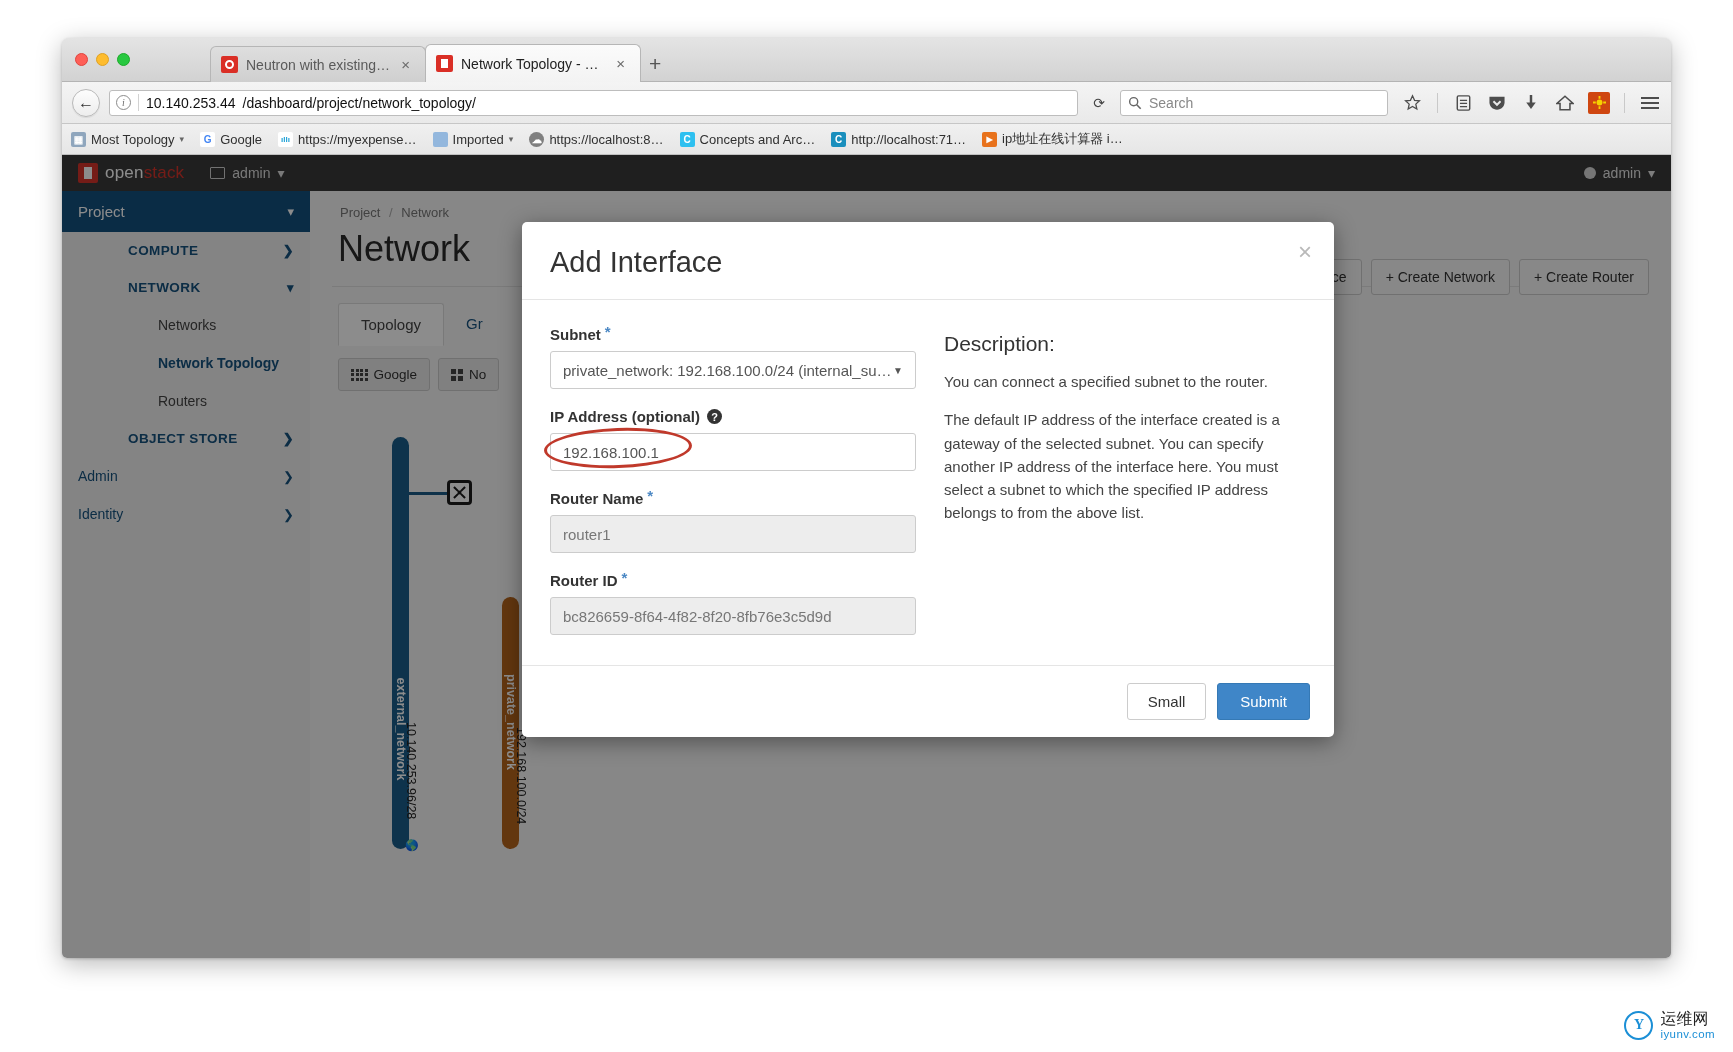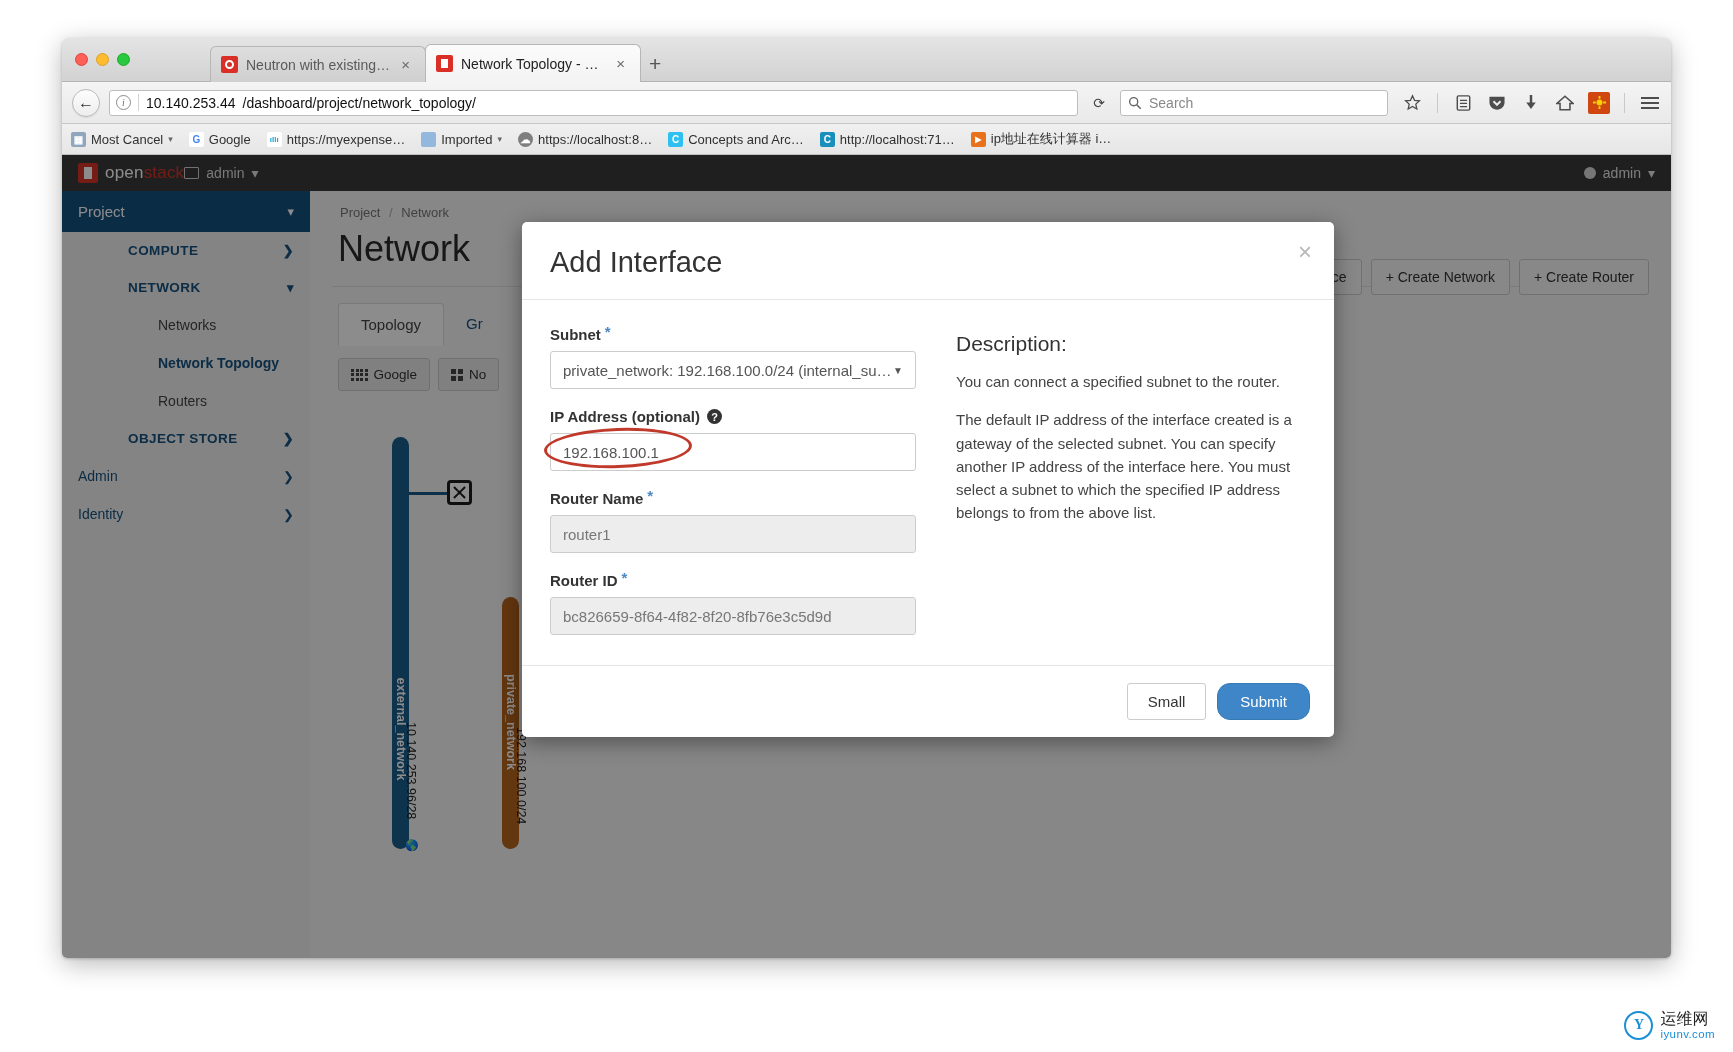--- a/index.html
+++ b/index.html
@@ -113,21 +113,21 @@
   .bm-ico { width:15px;height:15px;flex:0 0 15px;border-radius:2px;display:flex;align-items:center;justify-content:center;font-size:10px;color:#fff;font-weight:bold;}
   .bm .caret { color:#666; font-size:9px; }
   .bm-label { overflow:hidden; text-overflow:ellipsis; max-width:160px; }
 
   
   .page { position:relative; height: calc(920px - 44px - 42px - 31px); background:#f6f6f6; overflow:hidden; }
   .os-topbar {
     height:36px; background:#3a3a3a; display:flex; align-items:center;
     padding:0 16px; justify-content:space-between;
   }
-  .os-brand { display:flex; align-items:center; }
+  .os-brand { display:flex; align-items:center; gap:26px; }
   .os-logo { display:flex; align-items:center; gap:7px; }
   .os-logo-mark { width:20px;height:20px;background:#d6332a; position:relative; border-radius:2px;}
   .os-logo-mark::after{content:"";position:absolute;left:6px;top:4px;width:8px;height:12px;background:#fff;}
   .os-logo-text { font-size:17px; color:#fff; letter-spacing:.2px;}
   .os-logo-text b { color:#d6332a; font-weight:normal;}
   .os-proj { display:flex;align-items:center;gap:7px;color:#dcdcdc;font-size:14px;}
   .mini-grid { width:15px;height:12px;border:1.5px solid #cfcfcf;border-radius:1px; }
   .os-user { display:flex;align-items:center;gap:7px;color:#e3e3e3;font-size:14px;}
   .os-user .av { width:12px;height:12px;border-radius:50%;background:#d8d8d8;}
 
@@ -181,21 +181,21 @@
   
   .backdrop { position:absolute; inset:0; background:rgba(0,0,0,.45); }
   .modal {
     position:absolute; left:460px; top:184px; width:812px;
     background:#fff; border-radius:5px; box-shadow:0 5px 22px rgba(0,0,0,.4);
     overflow:hidden;
   }
   .modal-head { position:relative; padding:24px 28px 20px; border-bottom:1px solid #e5e5e5;}
   .modal-title { font-size:29px; font-weight:normal; color:#333; }
   .modal-x { position:absolute; right:22px; top:18px; font-size:24px; color:#b9b9b9; line-height:1;}
-  .modal-body { display:flex; padding:26px 28px 26px; gap:40px; }
+  .modal-body { display:flex; padding:26px 28px 26px; gap:28px; }
   .col-form { width:366px; flex:0 0 366px; }
   .col-desc { flex:1; padding-top:6px;}
   .fld { margin-bottom:19px; }
   .fld:last-child{margin-bottom:4px;}
   .flabel { font-size:15px; font-weight:bold; color:#333; margin-bottom:8px; display:flex; align-items:center; gap:4px;}
   .req { color:#4c88c4; font-size:15px; line-height:1; position:relative; top:-3px;}
   .qmark { width:15px;height:15px;border-radius:50%;background:#333;color:#fff;font-size:11px;
            display:inline-flex;align-items:center;justify-content:center;font-weight:bold; margin-left:3px;}
   .ctrl {
     width:100%; height:38px; border:1px solid #ccc; border-radius:3px;
@@ -208,21 +208,21 @@
   .fld-ip { position:relative; }
   .annot-ellipse {
     position:absolute; left:-6px; top:-5px; width:148px; height:40px;
     border:3px solid #c0392b; border-radius:50%; pointer-events:none;
     transform: rotate(-2deg);
   }
   .desc-h { font-size:21px; color:#333; margin-bottom:14px; font-weight:normal;}
   .desc-p { font-size:15px; color:#444; line-height:1.55; margin-bottom:15px;}
   .modal-foot { border-top:1px solid #e5e5e5; padding:17px 24px; display:flex; justify-content:flex-end; gap:11px;}
   .btn-cancel { background:#fff; border:1px solid #ccc; border-radius:3px; font-size:15px; color:#333; padding:9px 20px;}
-  .btn-submit { background:#3f86c8; border:1px solid #3579b5; border-radius:13px; font-size:15px; color:#fff; padding:9px 22px;}
+  .btn-submit { background:#3f86c8; border:1px solid #3579b5; border-radius:3px; font-size:15px; color:#fff; padding:9px 22px;}
 
   
   .wm { position:absolute; right:18px; bottom:12px; display:flex; align-items:center; gap:7px; }
   .wm-logo { width:29px;height:29px;border-radius:50%;border:2.5px solid #1b8fd6; display:flex;align-items:center;justify-content:center;
              color:#1b8fd6; font-size:14px; font-weight:bold; font-family:"Liberation Serif",serif;}
   .wm-tx { line-height:1.08; }
   .wm-tx .t1 { font-size:16px; color:#222; }
   .wm-tx .t2 { font-size:11.5px; color:#1b8fd6; letter-spacing:.4px;}
 </style>
 </head>
@@ -317,21 +317,21 @@
             <i></i>
             <i></i>
             <i></i>
           </span>
       </div>
     </div>
 
     <div class="bookmarks">
       <div class="bm">
         <span class="bm-ico" style="background:#8fa6bd">▦</span>
-        <span class="bm-label">Most Cancel</span>
+        <span class="bm-label">Most Topology</span>
         <span class="caret">▾</span>
       </div>
       <div class="bm">
         <span class="bm-ico" style="background:#fff;color:#4285f4">G</span>
         <span class="bm-label">Google</span>
       </div>
       <div class="bm">
         <span class="bm-ico" style="background:#fff;color:#1ba0d7;font-size:8px">ıllı</span>
         <span class="bm-label">https://myexpense…</span>
       </div>

